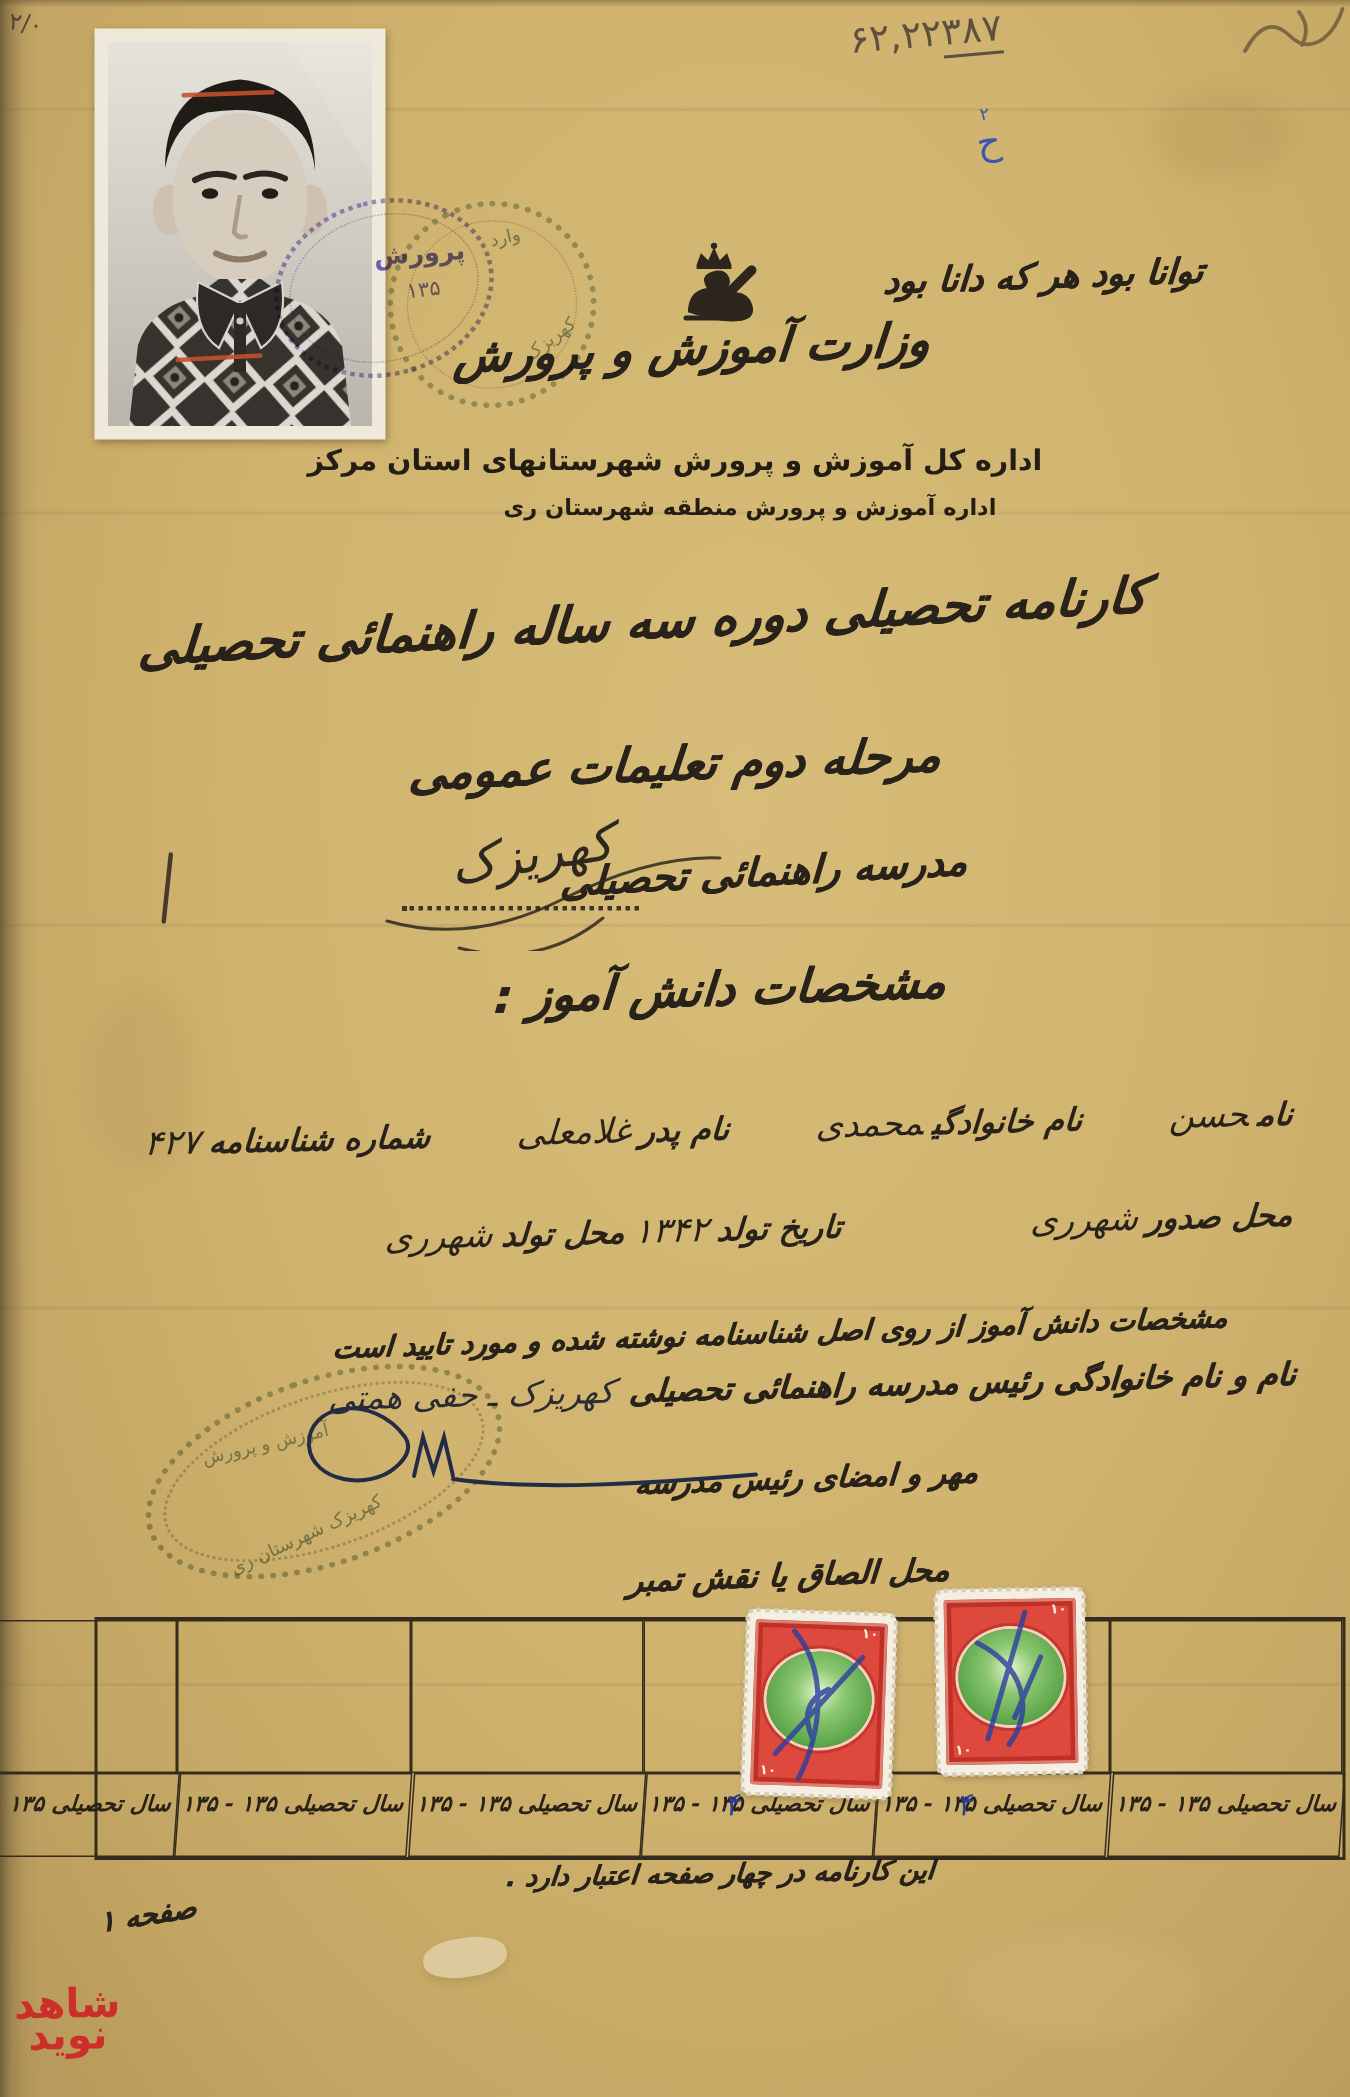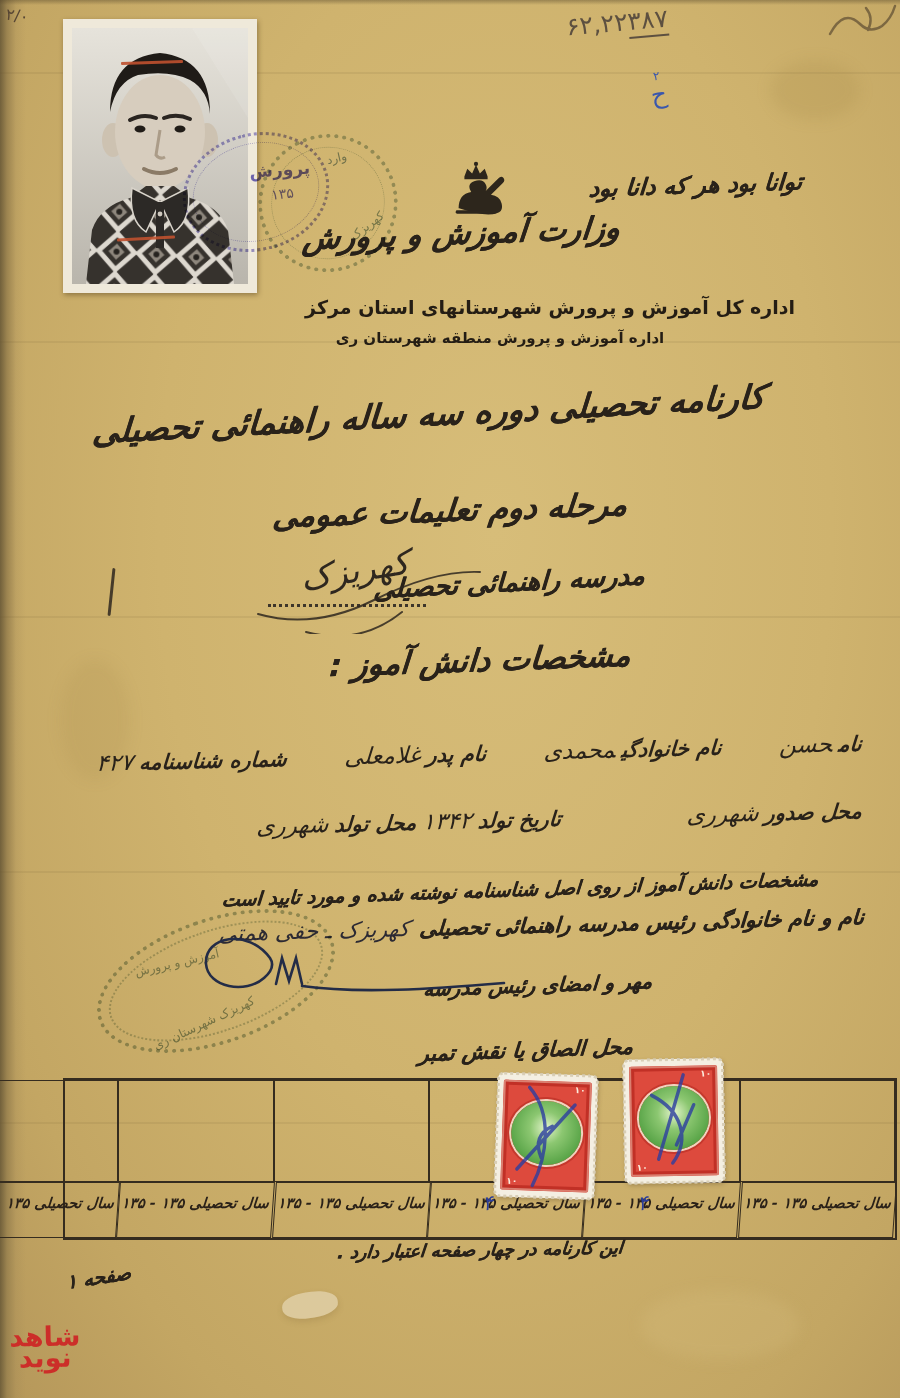--- a/index.html
+++ b/index.html
@@ -46,21 +46,21 @@
   
   #corner-mark{left:6px;top:6px;font-size:16px;color:#574634;transform:rotate(8deg);}
   #serial{left:566px;top:8px;transform:rotate(-5deg);color:#5d5040;font-size:25px;letter-spacing:4px;}
   #serial .tail{border-bottom:2px solid #5d5040;padding-bottom:1px;}
   #pencil-scribble{left:826px;top:0;}
   #blue-note{left:650px;top:70px;color:#3a57ad;transform:rotate(-8deg);display:flex;flex-direction:column;align-items:center;line-height:1;}
   #blue-note .t{font-size:12px;} #blue-note .m{font-size:25px;}
   #motto{left:588px;top:172px;width:215px;text-align:center;font-size:23px;transform:rotate(-2deg) skewX(-6deg);}
   #emblem{left:447px;top:159px;}
   #ministry{left:340px;top:214px;width:280px;text-align:center;font-size:31px;transform:rotate(-2deg) skewX(-7deg);}
-  #dept1{left:205px;top:296px;width:590px;text-align:right;font-size:19px;font-weight:700;letter-spacing:.3px;color:#241d14;}
+  #dept1{left:205px;top:296px;width:590px;text-align:left;font-size:19px;font-weight:700;letter-spacing:.3px;color:#241d14;}
   #dept2{left:205px;top:329px;width:590px;text-align:center;font-size:15px;font-weight:700;color:#241d14;}
   #title{left:115px;top:394px;width:650px;text-align:center;font-size:33px;transform:rotate(-3deg) skewX(-7deg);}
   #stage{left:225px;top:492px;width:450px;text-align:center;font-size:31px;transform:rotate(-2deg) skewX(-7deg);}
   #school-label{left:420px;top:566px;width:225px;font-size:26px;transform:rotate(-3deg) skewX(-6deg);}
   #school-dots{left:268px;top:568px;width:158px;height:36px;border-bottom:3px dotted #3d352a;}
   #school-name{left:300px;top:550px;font-size:34px;color:#2e271f;transform:rotate(-9deg);z-index:2;}
   #school-swash{left:252px;top:556px;}
   #stray-mark{left:110px;top:568px;width:3px;height:48px;background:#2e271f;border-radius:2px;transform:rotate(6deg);opacity:.85;}
   #student-heading{left:295px;top:642px;width:370px;text-align:center;font-size:31px;transform:rotate(-2deg) skewX(-6deg);}
   

